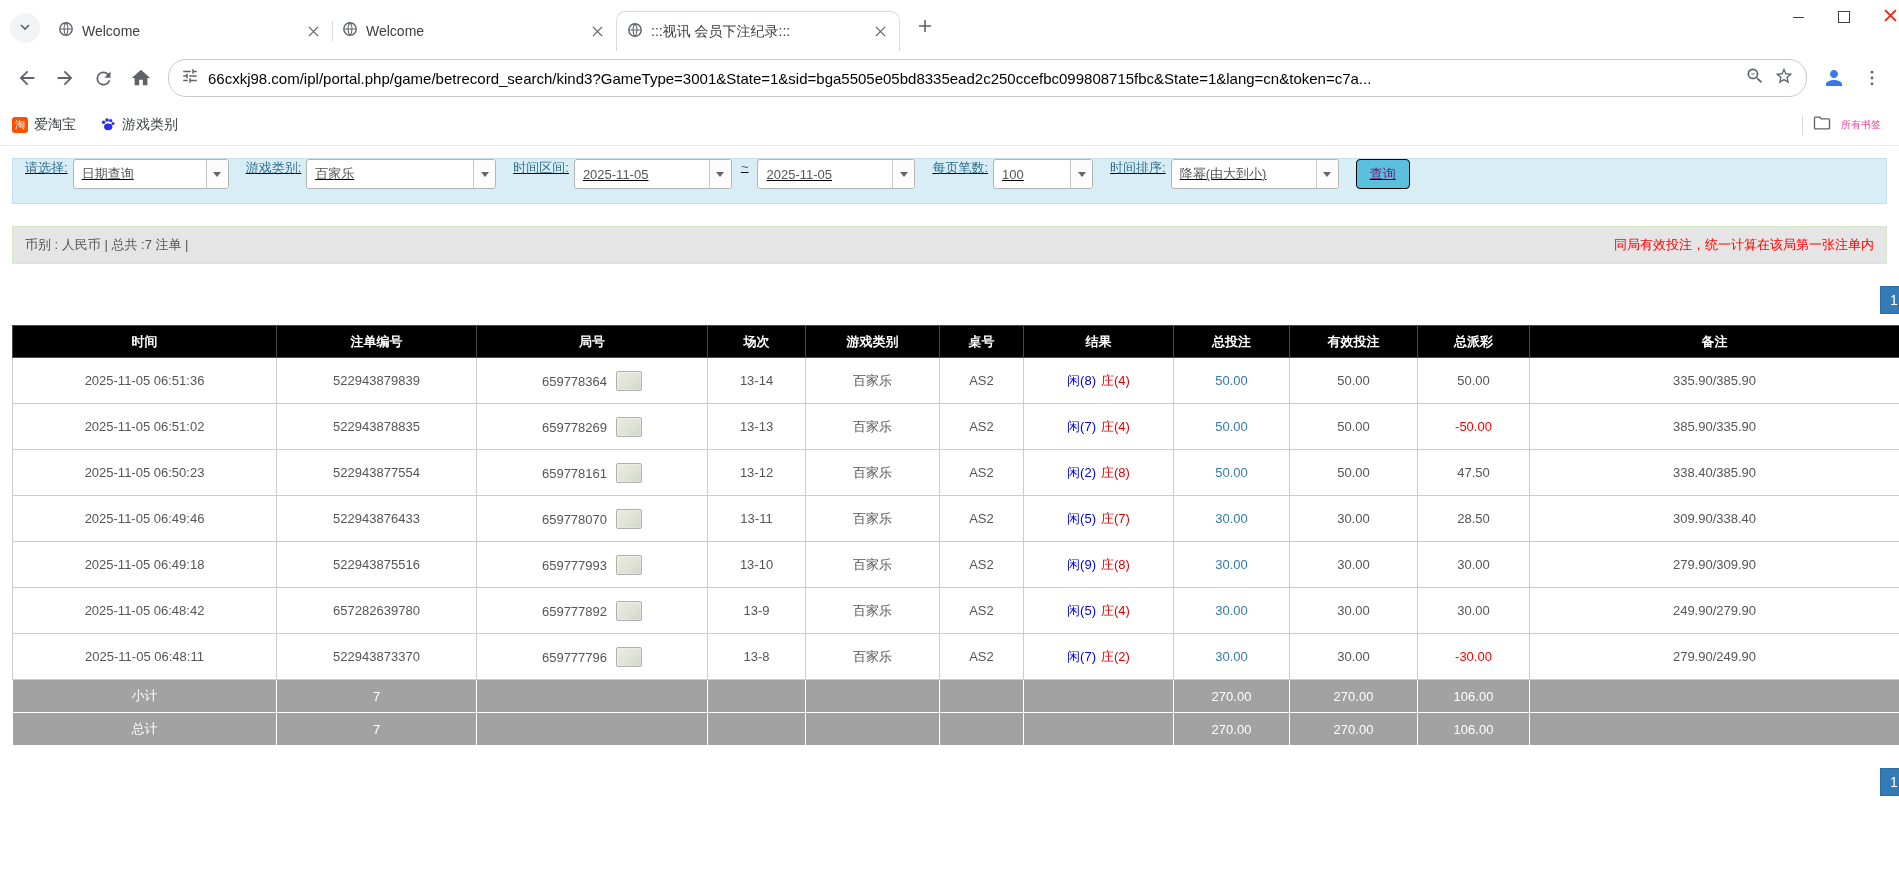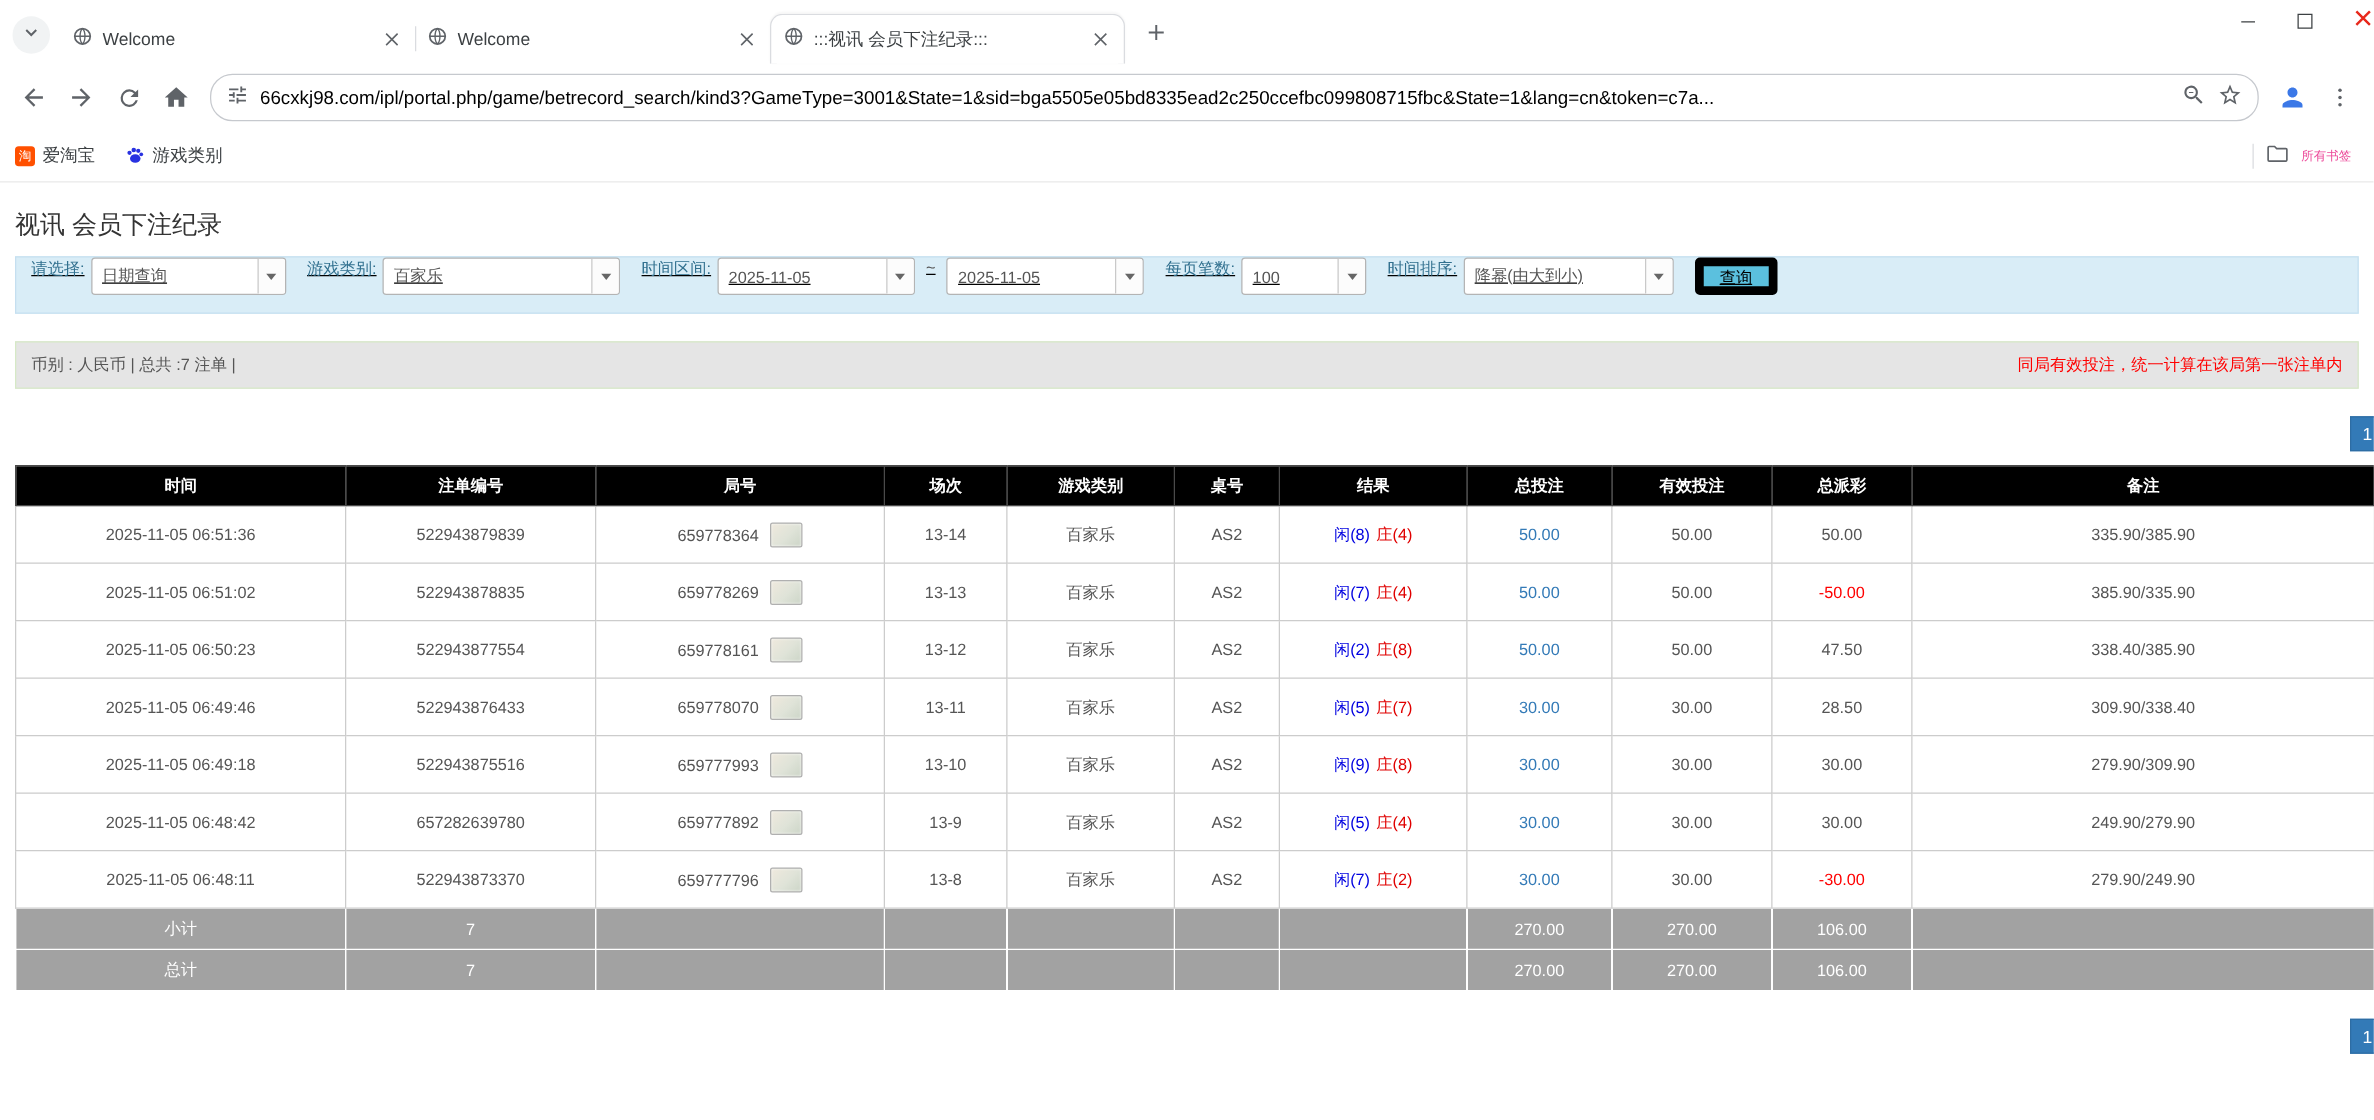--- a/index.html
+++ b/index.html
@@ -38,21 +38,21 @@
   .page-title{margin:20px 0 0 12px;font-size:20px;font-weight:400;color:#333;}
 
   .filter-bar{margin:12px 12px 0 12px;height:46px;background:#d9edf7;border:1px solid #c5dff0;display:flex;align-items:flex-start;padding:0 12px;gap:5px;font-size:13px;box-sizing:border-box;text-decoration:underline;}
   .flabel{color:#31708f;margin-left:12px;white-space:nowrap;}
   .flabel.first{margin-left:0;}
   .select{display:inline-flex;align-items:center;height:30px;background:#fff;border:1px solid #b4b4b4;border-radius:3px;overflow:hidden;box-sizing:border-box;cursor:pointer;flex:0 0 auto;}
   .select-value{padding:0 8px;color:#555;flex:1;white-space:nowrap;overflow:hidden;}
   .select-caret{width:21px;align-self:stretch;border-left:1px solid #c9c9c9;background:#fcfcfc;display:flex;align-items:center;justify-content:center;}
   .caret-tri{width:0;height:0;border:4px solid transparent;border-top:5px solid #666;margin-top:5px;}
   .tilde{color:#555;margin:0 4px;}
-  .btn-query{margin-left:12px;height:30px;padding:0 13px;background:#5bc0de;border:7px solid #000000;border-radius:4px;color:#000000;font-size:13px;cursor:pointer;font-family:inherit;}
+  .btn-query{margin-left:12px;height:30px;padding:0 13px;background:#5bc0de;border:1px solid #000000;border-radius:4px;color:#701a75;font-size:13px;cursor:pointer;font-family:inherit;}
 
   .summary-bar{margin:22px 12px 0 12px;height:38px;background:#e5e5e5;border:1px solid #d6e9c6;display:flex;align-items:center;justify-content:space-between;padding:0 12px;font-size:13px;color:#555;box-sizing:border-box;}
   .summary-warning{color:#ff0000;}
 
   .pager{width:1899px;display:flex;justify-content:flex-end;}
   .pager.top{margin:22px 0 11px 0;}
   .pager.bottom{margin:22px 0 0 0;}
   .page-btn{width:28px;height:28px;background:#337ab7;border:1px solid #2e6da4;color:#fff;display:flex;align-items:center;justify-content:center;font-size:14px;margin-right:-9px;cursor:pointer;box-sizing:border-box;}
 
   table.bet-table{margin-left:12px;width:1887px;border-collapse:collapse;table-layout:fixed;font-size:13px;color:#555;}
@@ -206,21 +206,20 @@
   <div class="bm-right">
     <span class="bm-divider"></span>
     <span><svg viewBox="0 0 24 24" width="20" height="20">
           <path d="M4 5h5.2l2 2H20a1 1 0 0 1 1 1v10a1 1 0 0 1-1 1H4a1 1 0 0 1-1-1V6a1 1 0 0 1 1-1z" fill="none" stroke="#5f6368" stroke-width="1.6"></path>
         </svg></span>
     <span style="font-size:10px;color:#ec4899;cursor:pointer;white-space:nowrap;">所有书签</span>
   </div>
 </div>
 
 <div>
-  <h1 class="page-title">视讯 会员下注纪录</h1>
 
   <div class="filter-bar">
     <span class="flabel first">请选择:</span>
     <div class="select" style="width:156px">
       <span class="select-value">日期查询</span>
       <span class="select-caret">
           <span class="caret-tri"></span>
         </span>
     </div>
 

